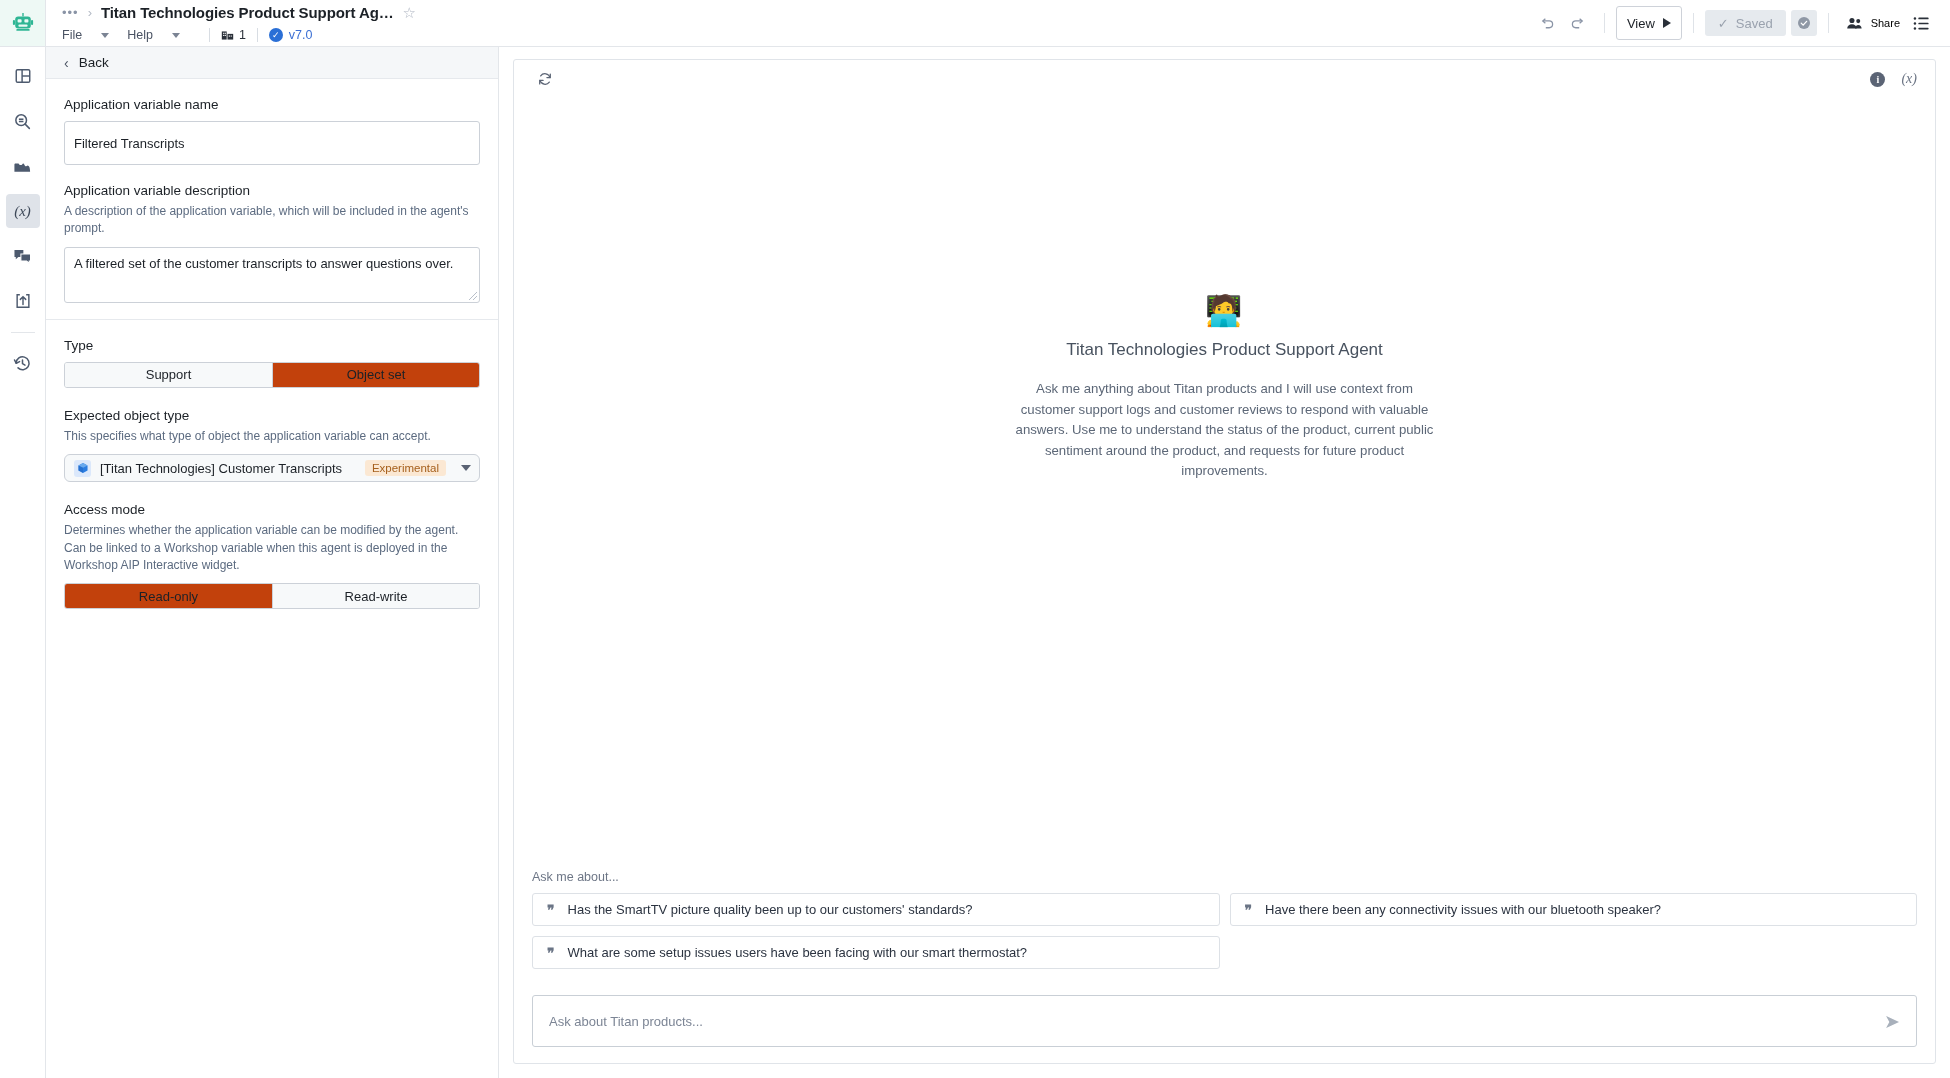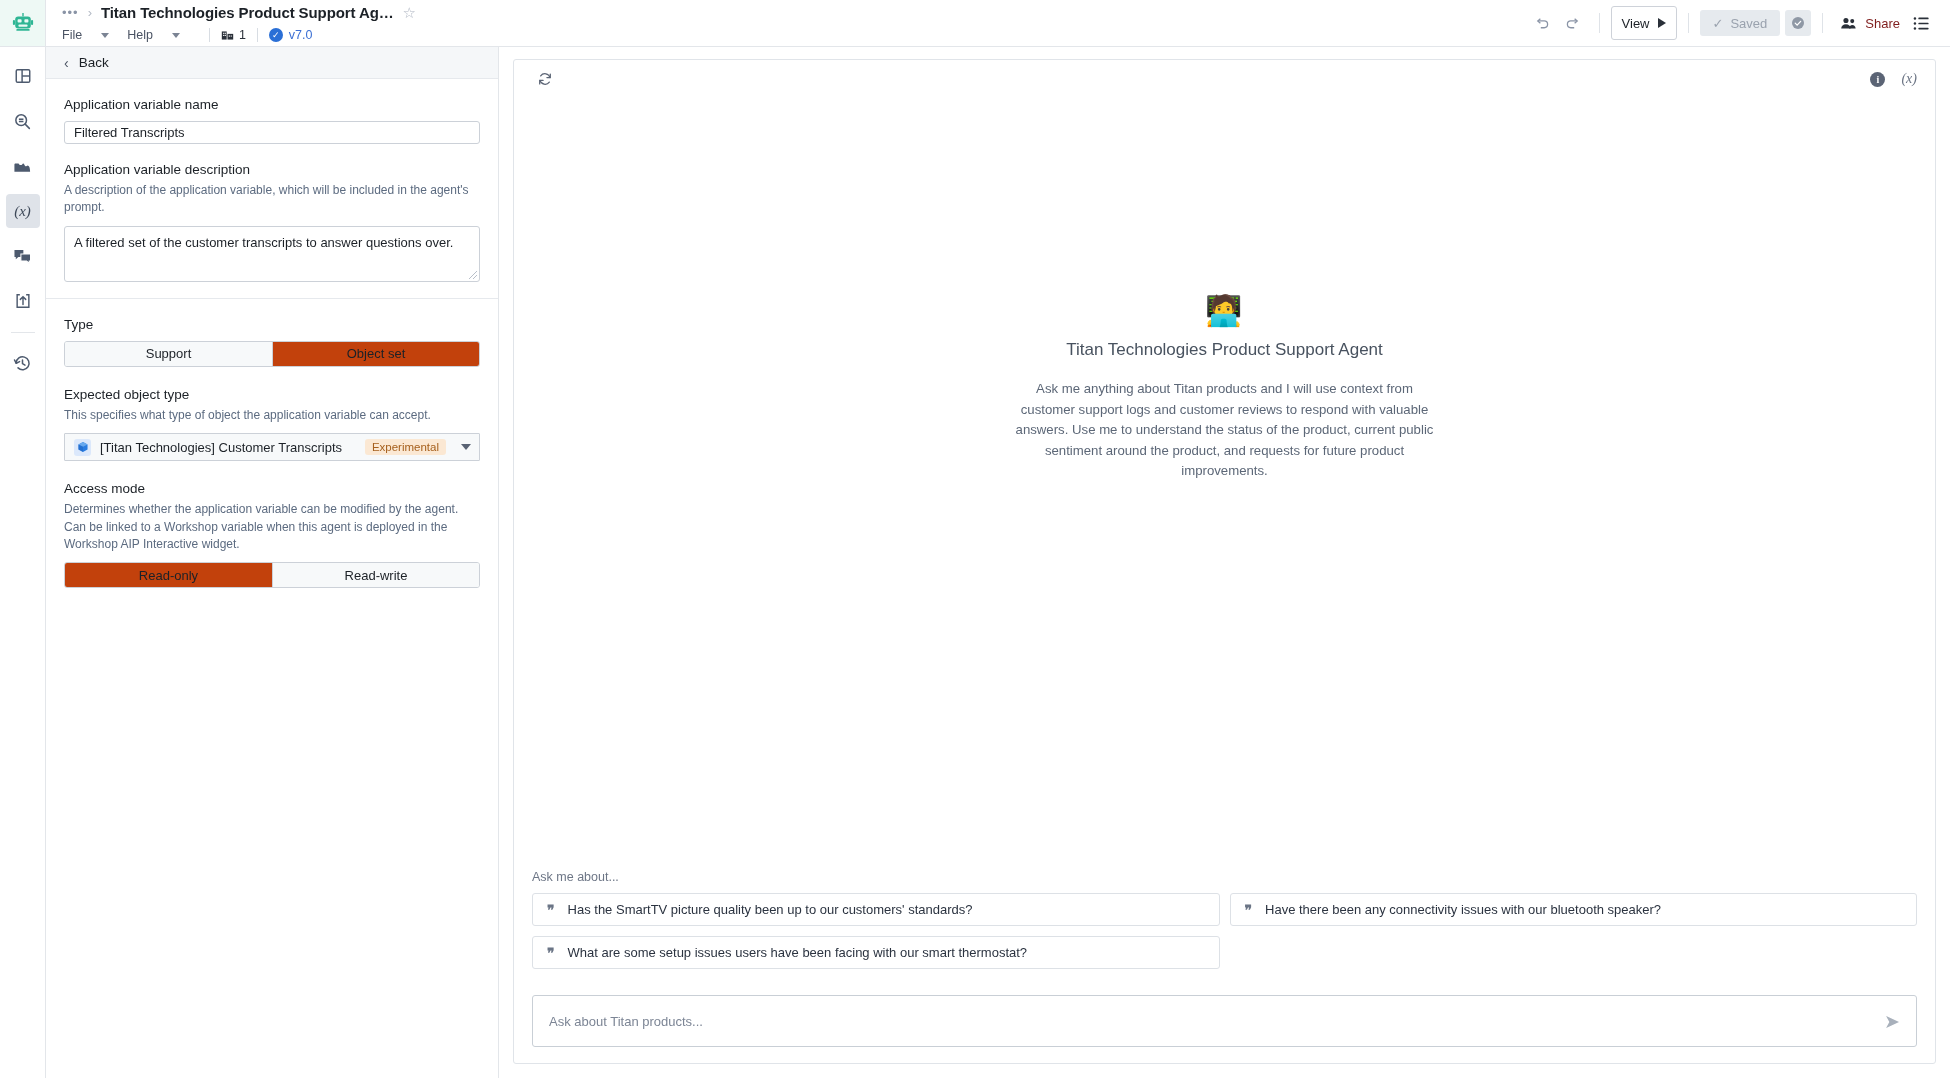--- a/index.html
+++ b/index.html
@@ -85,21 +85,21 @@
   .saved-btn {
     height: 26px; background: #e6eaee; border-radius: 3px;
     display: flex; align-items: center; gap: 7px; padding: 0 13px;
     font-size: 13px; color: #9aa2ae;
   }
   .check-btn {
     width: 26px; height: 26px; background: #e6eaee; border-radius: 3px;
     display: flex; align-items: center; justify-content: center;
     margin-left: 5px;
   }
-  .share-btn { display: flex; align-items: center; gap: 8px; font-size: 13px; color: #7f1d1d; padding: 0 6px; }
+  .share-btn { display: flex; align-items: center; gap: 8px; font-size: 11px; color: #000000; padding: 0 6px; }
 
   
   .body-wrap { flex: 1 1 auto; display: flex; min-height: 0; }
 
   
   .rail {
     width: 46px; flex: 0 0 46px;
     border-right: 1px solid #e3e6ea;
     background: #fff;
     display: flex; flex-direction: column; align-items: center;
@@ -130,21 +130,21 @@
     padding: 0 18px;
     font-size: 13.5px; color: #1c2127;
   }
   .back-chev { color: #4a5363; font-size: 14px; line-height: 1; }
 
   .panel-sec { padding: 18px 18px 16px 18px; }
   .panel-sec.bordered { border-bottom: 1px solid #e6e9ed; }
   .fld-label { font-size: 13.5px; color: #1c2127; margin-bottom: 9px; }
   .fld-help { font-size: 12px; color: #5c6b80; line-height: 1.45; margin: -4px 0 9px 0; }
   .txt-input {
-    width: 100%; height: 23px;
+    width: 100%; height: 44px;
     border: 1px solid #ccd1d8; border-radius: 3px;
     background: #fff; padding: 0 9px;
     font-size: 13px; color: #1c2127;
     font-family: "Liberation Sans", sans-serif;
     display: flex; align-items: center;
   }
   .txt-area {
     width: 100%; height: 56px;
     border: 1px solid #ccd1d8; border-radius: 3px;
     background: #fff; padding: 7px 9px;
@@ -165,21 +165,21 @@
   .seg-btn {
     flex: 1 1 50%;
     display: flex; align-items: center; justify-content: center;
     font-size: 13px; color: #1c2127; background: #f7f9fa;
   }
   .seg-btn.sel { background: #c2410c; }
   .seg-btn + .seg-btn { border-left: 1px solid #ccd1d8; }
 
   .obj-select {
     width: 100%; height: 28px;
-    border: 1px solid #ccd1d8; border-radius: 1px;
+    border: 1px solid #ccd1d8; border-radius: 6px;
     background: #f7f9fa;
     display: flex; align-items: center; gap: 9px;
     padding: 0 8px 0 9px;
   }
   .cube-ic {
     width: 17px; height: 17px; border-radius: 3px;
     background: #dbe8fb;
     display: flex; align-items: center; justify-content: center;
     flex: 0 0 17px;
   }

